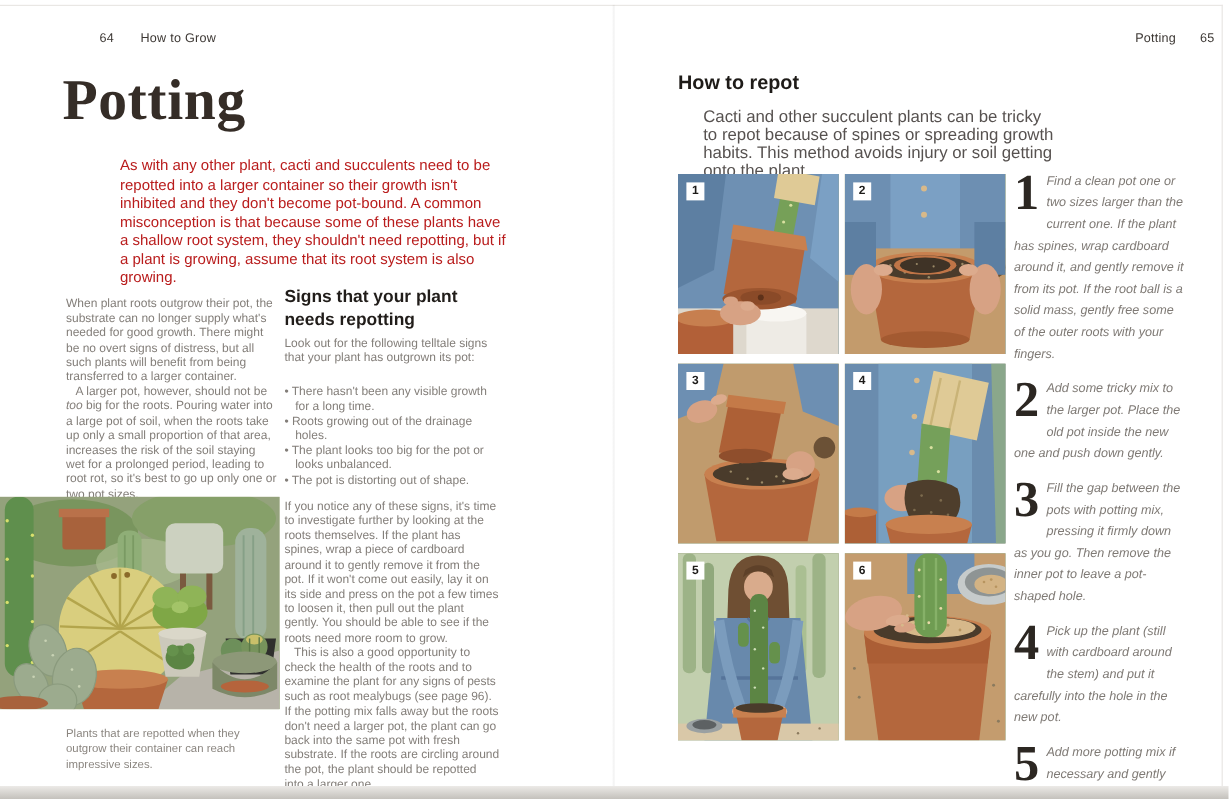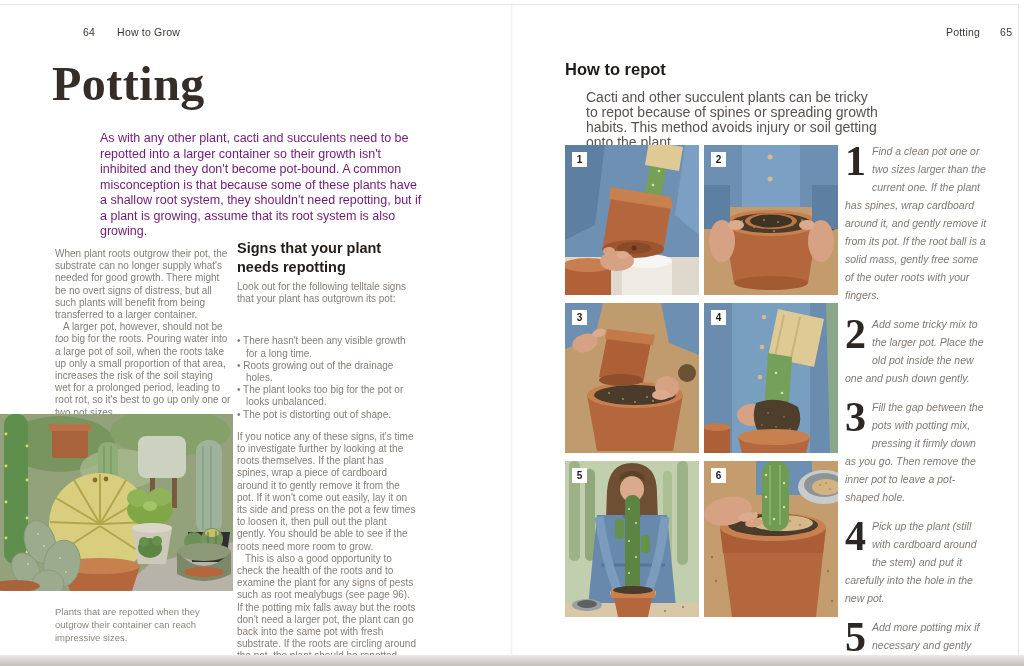--- a/index.html
+++ b/index.html
@@ -18,27 +18,27 @@
   .runhead{font-size:10.5px;color:#3c3733;letter-spacing:.2px;padding-left:28px;}
   .runhead .num{display:inline-block;}
   .rh-left{left:55px;top:26px;}
   .rh-left .num{margin-right:22px;}
   .rh-right{left:918px;top:26px;}
   .rh-right .num{margin-left:20px;}
 
   
   .title{left:52px;top:56px;font-family:"Liberation Serif",serif;font-weight:700;
          font-size:48px;color:#352d27;letter-spacing:.5px;}
-  .intro-left{left:100px;top:131px;width:327px;font-size:12.5px;line-height:15.5px;color:#701a75;}
+  .intro-left{left:100px;top:131px;width:327px;font-size:12.5px;line-height:15.5px;color:#b91c1c;}
   .bodytext{font-size:10px;line-height:12.2px;color:#837e79;}
   .col1{left:55px;top:248px;width:176px;}
   .col1 .p2{text-indent:8px;}
   .col2{left:237px;top:239px;width:179px;}
   .signs-h{font-size:14.5px;line-height:18.5px;font-weight:700;color:#211d1a;margin:0 0 5px 0;}
-  .signs-intro{margin:0 0 30px 0;}
+  .signs-intro{margin:0 0 16px 0;}
   .bullets{margin:0 0 10px 0;}
   .bullet{padding-left:9px;text-indent:-9px;}
   .bullet::before{content:"• ";}
   .col2 .p-indent{text-indent:8px;}
 
   .photo{position:absolute;overflow:hidden;background:#9aa57f;}
   .photo svg{display:block;}
   .badge{position:absolute;top:7px;left:7px;width:15px;height:15px;background:#ffffff;
          color:#1c1a18;font-weight:700;font-size:10px;line-height:15px;text-align:center;z-index:2;}
   .photo-left{left:0;top:414px;width:233px;height:177px;}

